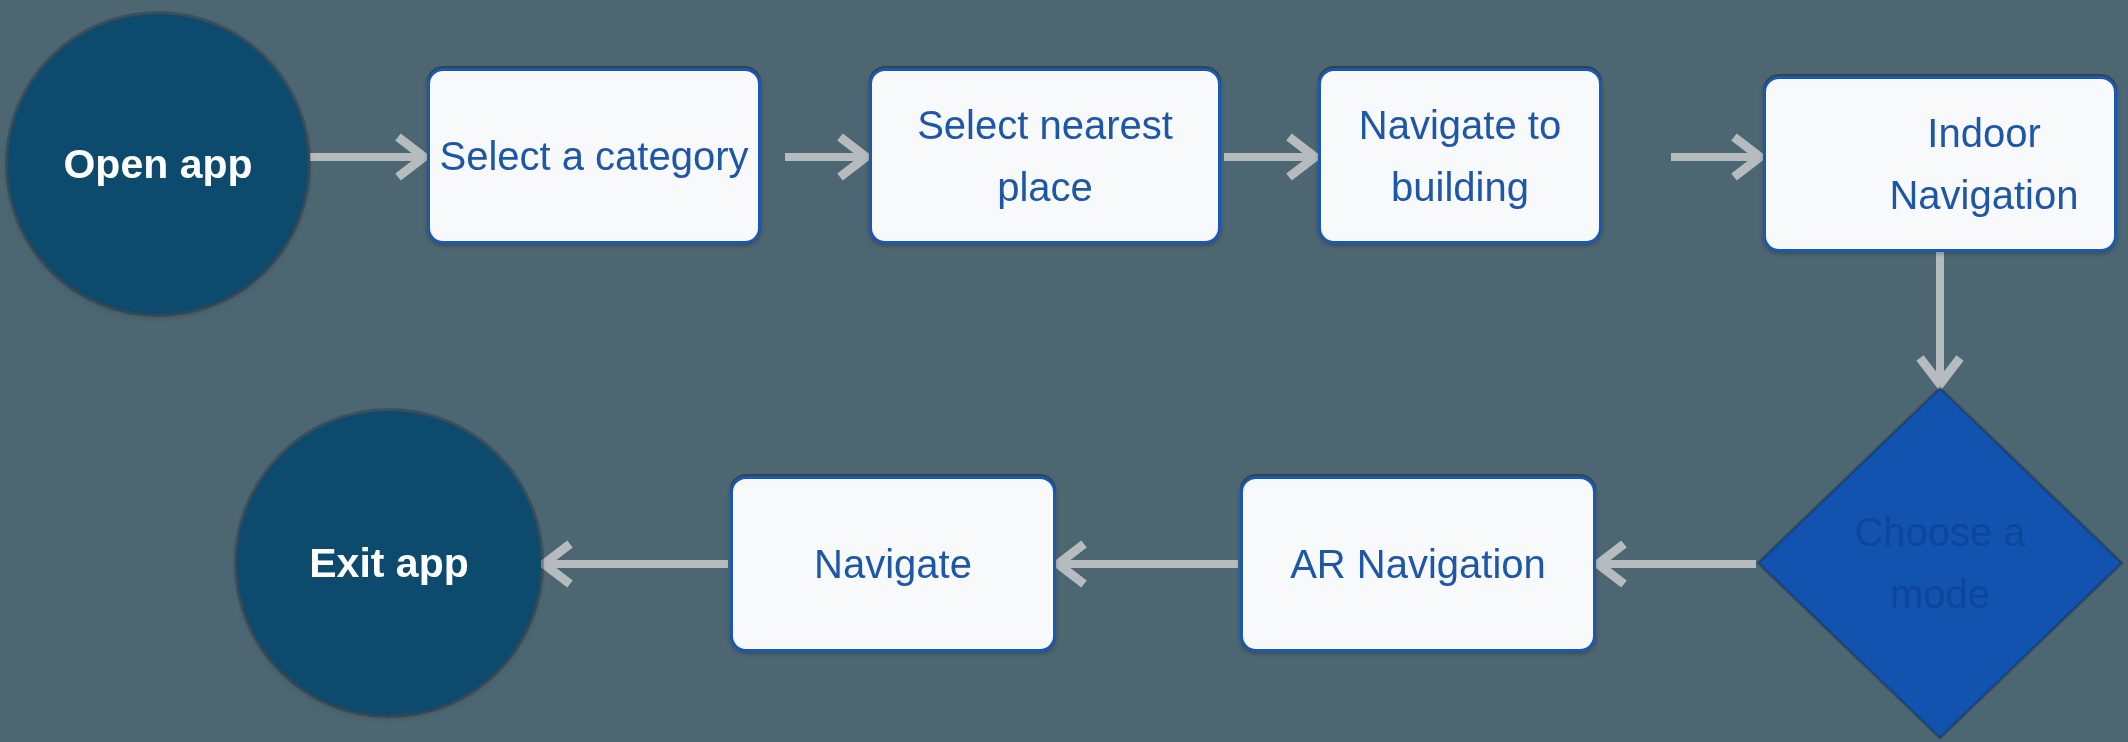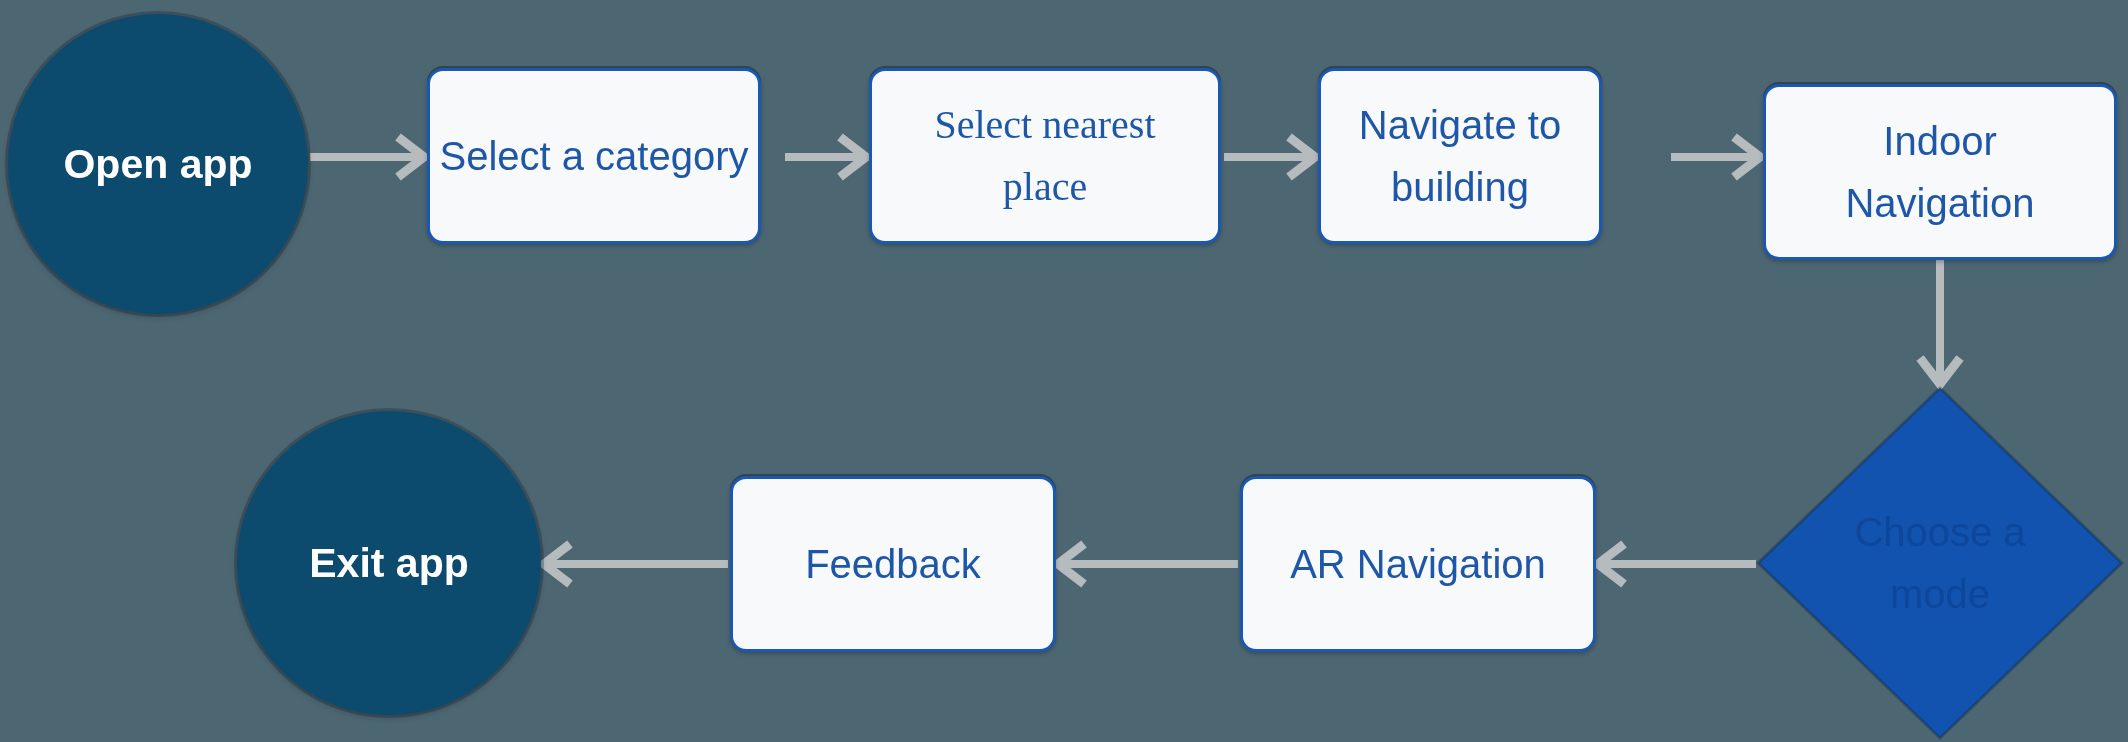--- a/index.html
+++ b/index.html
@@ -60,27 +60,27 @@
     font-size: 40px;
     line-height: 1.55;
   }
   .diamond-label .lbl { display: inline-block; max-width: 245px; }
 
   
   #n-open   { left: 8px;    top: 14px;  width: 300px; height: 300px; }
   #n-cat    { left: 427px;  top: 68px;  width: 334px; height: 176px; }
   #n-near   { left: 869px;  top: 68px;  width: 352px; height: 176px; }
   #n-navb   { left: 1318px; top: 68px;  width: 284px; height: 176px; }
-  #n-indoor { left: 1763px; top: 84px;  width: 354px; height: 176px; }
+  #n-indoor { left: 1763px; top: 76px;  width: 354px; height: 176px; justify-content: flex-end; }
   #n-ar     { left: 1240px; top: 476px; width: 356px; height: 176px; }
   #n-fb     { left: 730px;  top: 476px; width: 326px; height: 176px; }
   #n-exit   { left: 237px;  top: 411px; width: 304px; height: 304px; text-align: right; }
   #n-choose { left: 1810px; top: 493px; width: 260px; height: 140px; }
 
-  #n-near .lbl   { max-width: 300px; font-family: Liberation Serif, serif; }
+  #n-near .lbl   { max-width: 300px; }
   #n-navb .lbl   { max-width: 290px; }
   #n-indoor .lbl { max-width: 260px; }
 
   .shaft { stroke: #b6bbbe; stroke-width: 8; fill: none; }
   .head  { stroke: #b6bbbe; stroke-width: 9; fill: none; stroke-linecap: butt; stroke-linejoin: miter; }
   .diamond-shape { fill: #1153af; stroke: rgba(22, 34, 48, 0.35); stroke-width: 3; }
 </style>
 </head>
 <body>
 
@@ -153,20 +153,20 @@
 
   <div id="n-choose" class="diamond-label">
     <span class="lbl">Choose a mode</span>
   </div>
 
   <div id="n-ar" class="node process-node">
     <span class="lbl">AR Navigation</span>
   </div>
 
   <div id="n-fb" class="node process-node">
-    <span class="lbl">Feedback</span>
+    <span class="lbl">Navigate</span>
   </div>
 
   <div id="n-exit" class="node circle-node">
     <span class="lbl">Exit app</span>
   </div>
 
 </div>
 
 </body></html>

